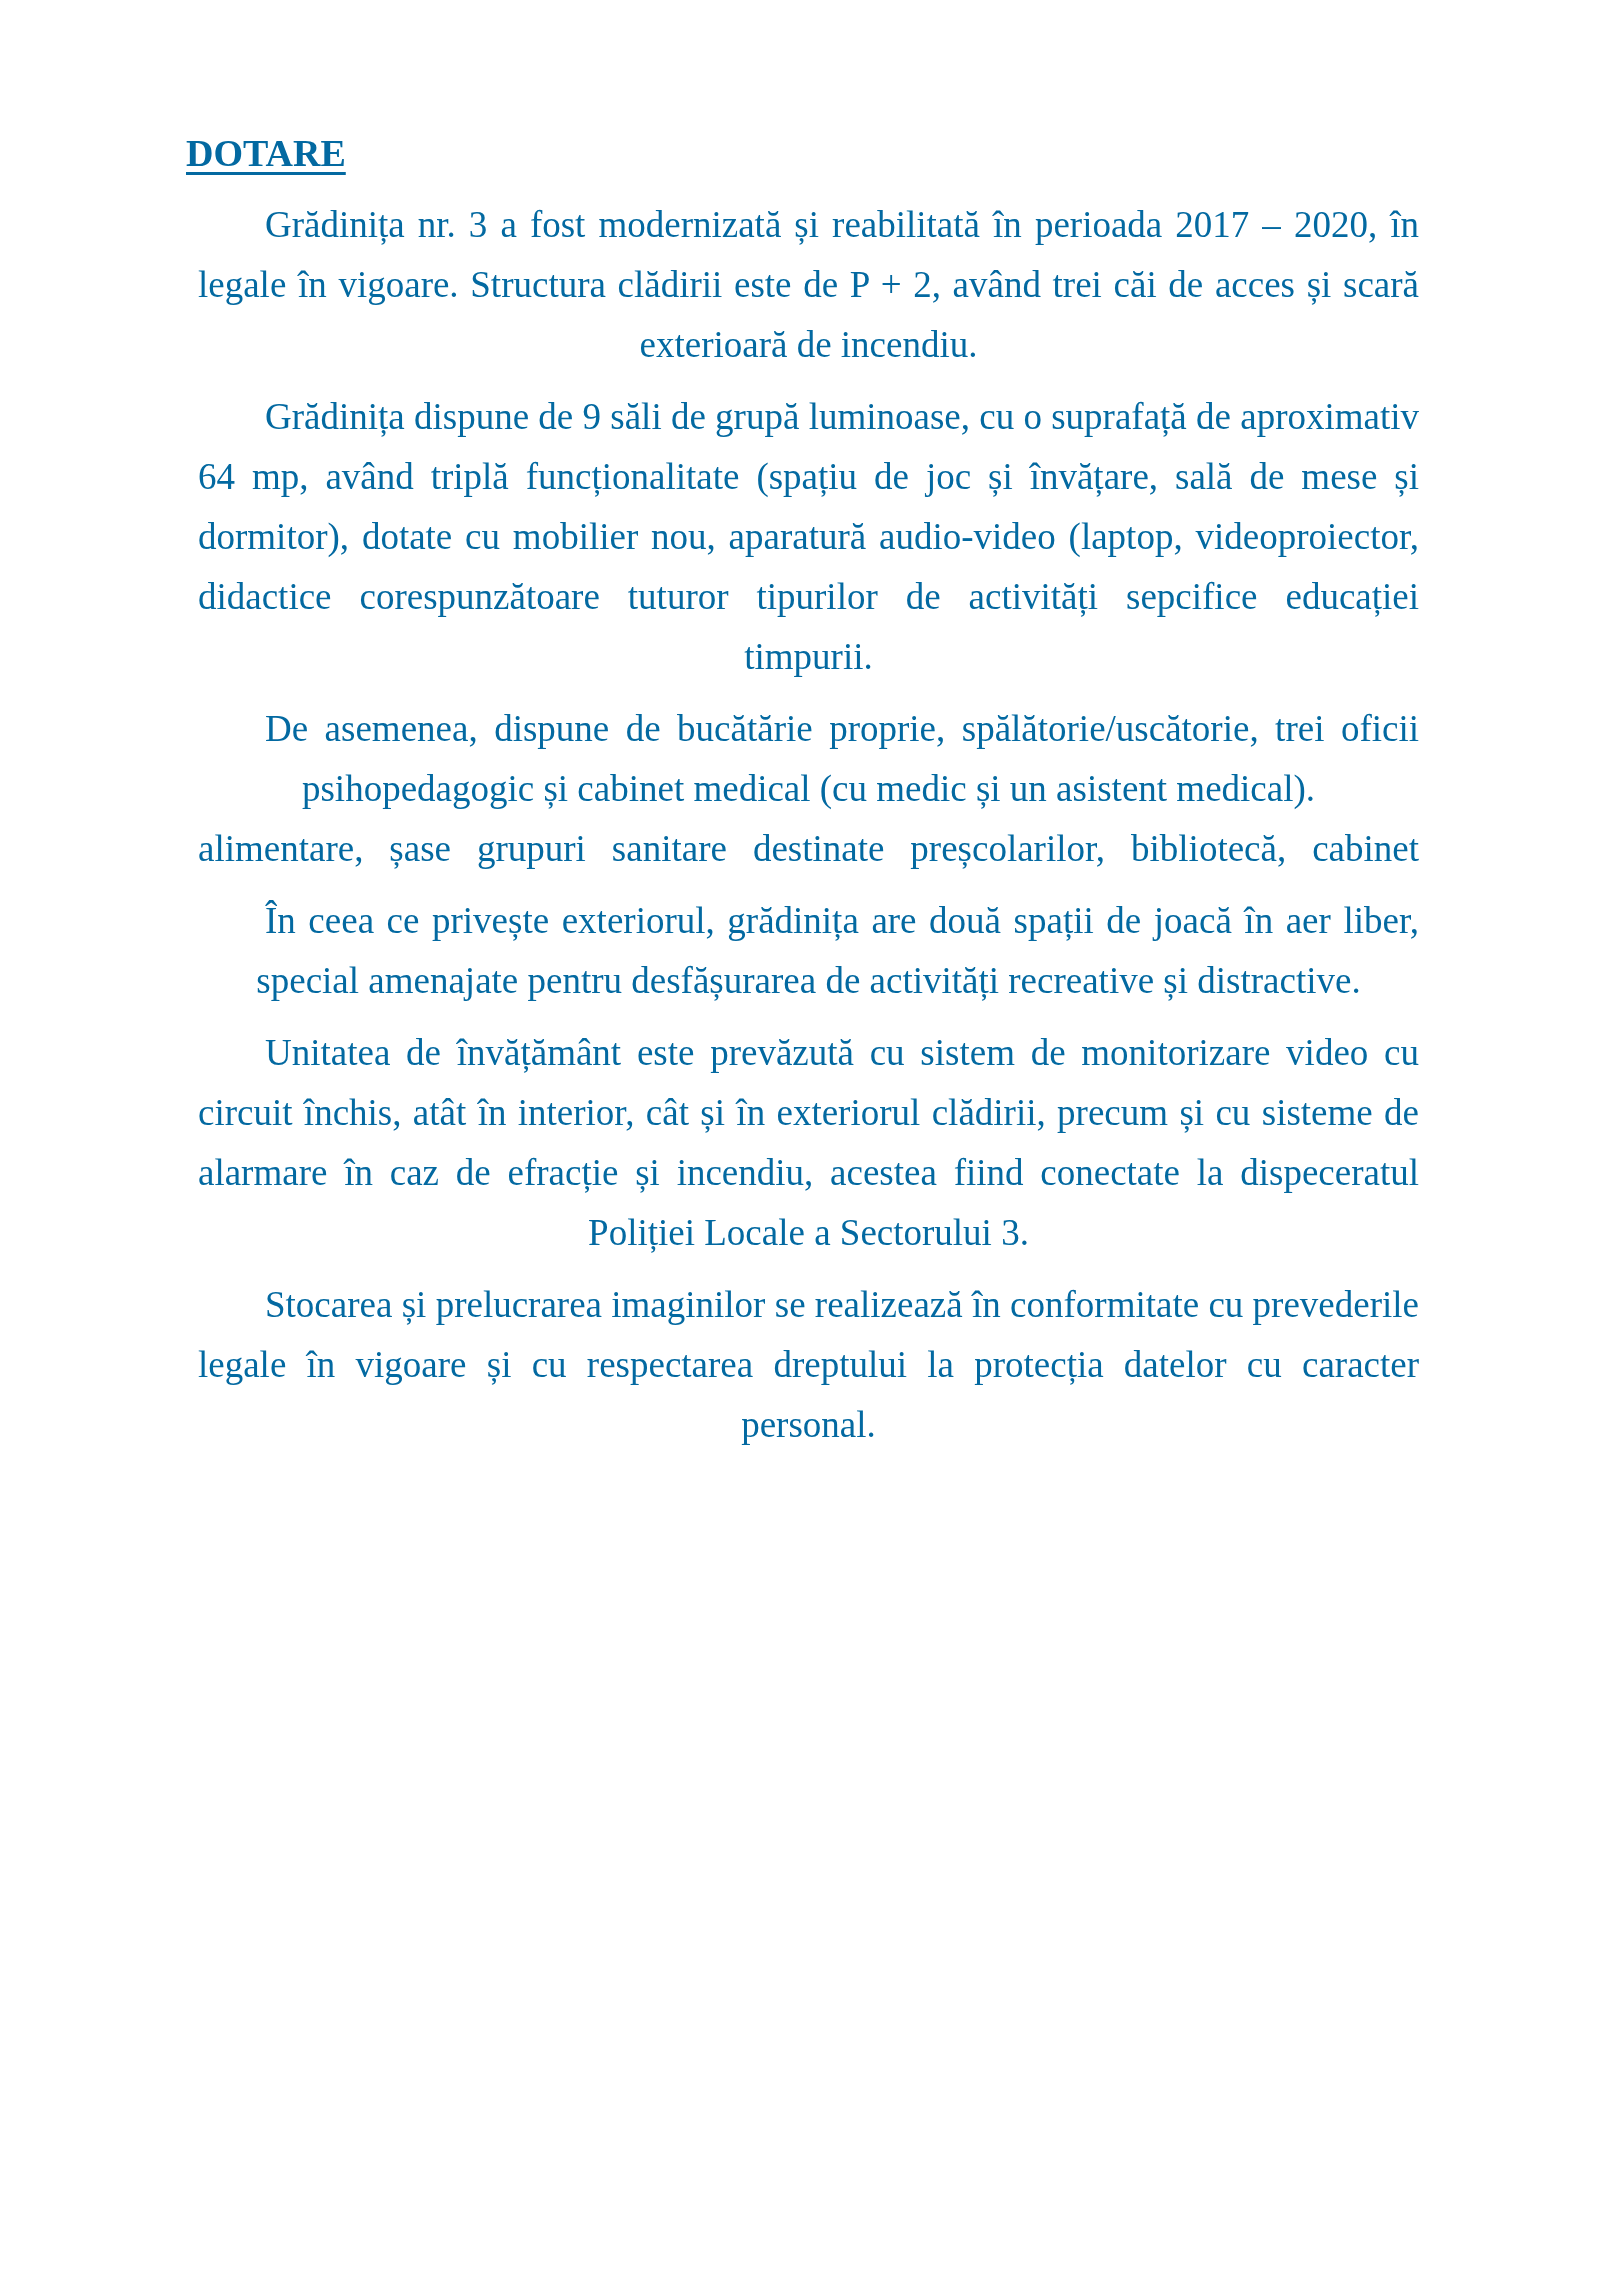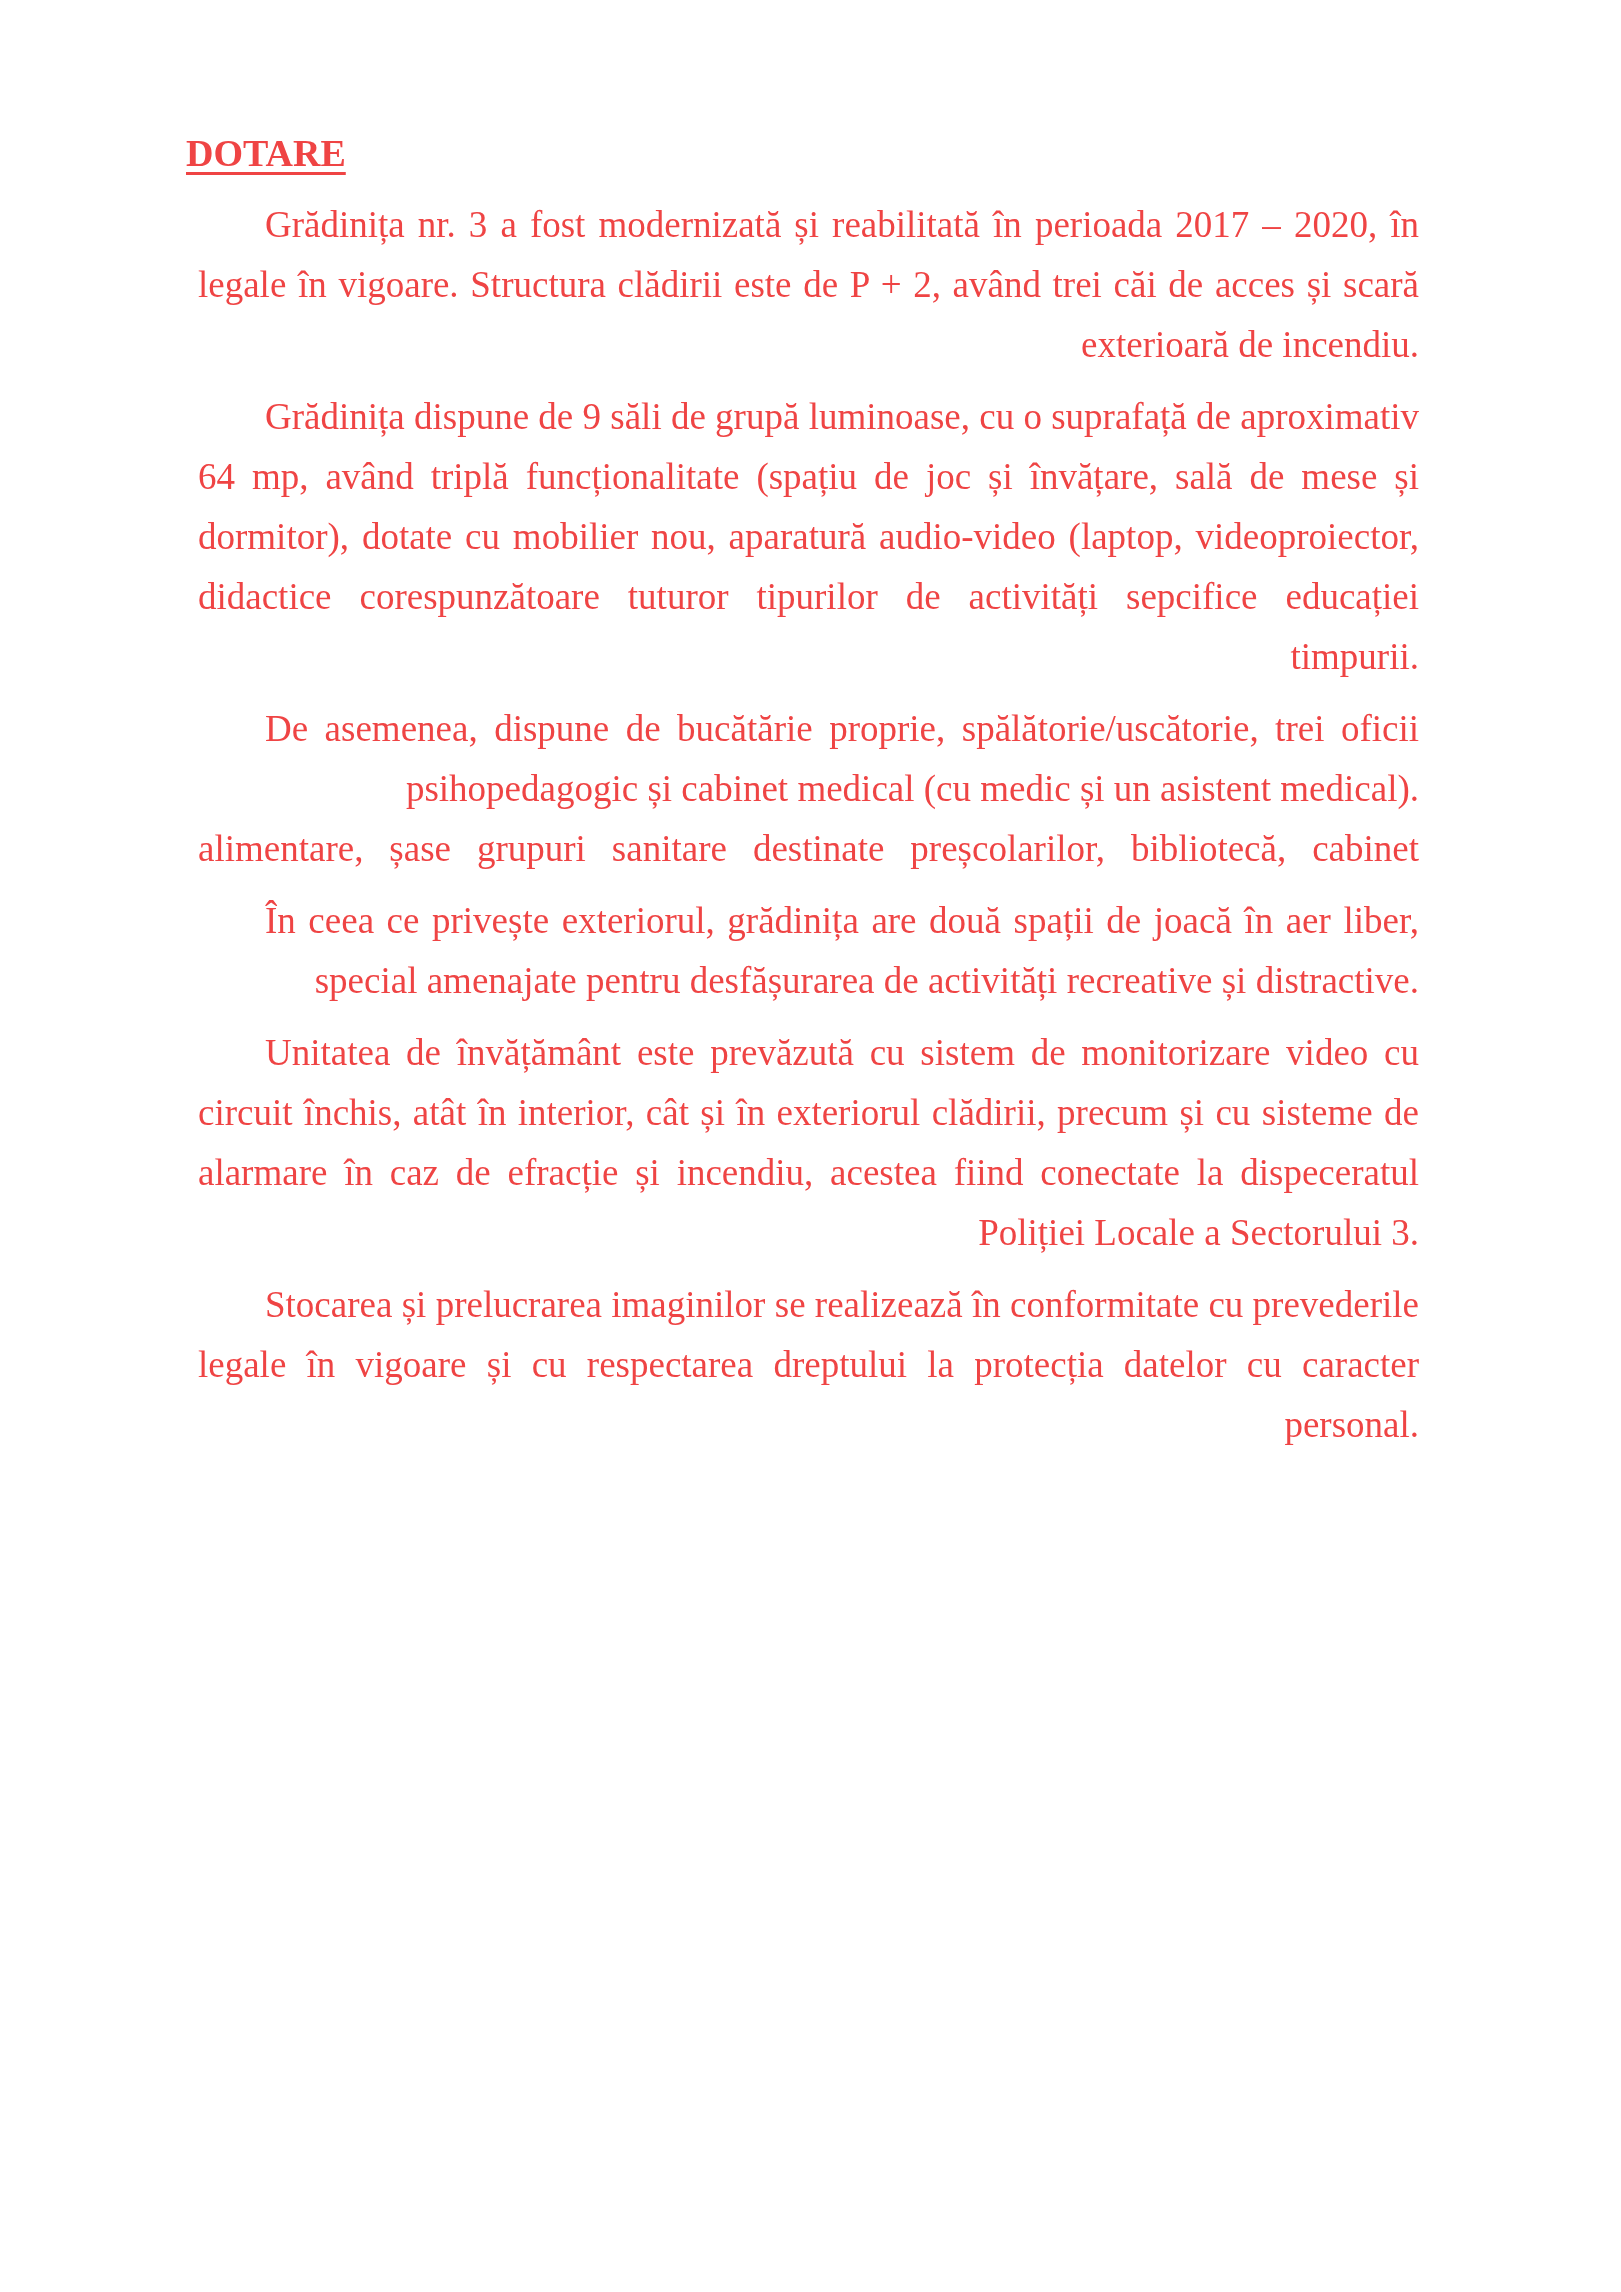--- a/index.html
+++ b/index.html
@@ -6,21 +6,21 @@
     margin: 0;
     padding: 0;
     background: #ffffff;
   }
   .page {
     position: relative;
     width: 1621px;
     height: 2293px;
     background: #ffffff;
     font-family: "Liberation Serif", serif;
-    color: #ef4444;
+    color: #0369a1;
     overflow: hidden;
   }
   .content {
     position: absolute;
     left: 186px;
     top: 123px;
     width: 1245px;
   }
   .title {
     font-size: 38px;
@@ -32,21 +32,21 @@
     text-decoration-thickness: 2.9px;
   }
   .para {
     margin: 12px;
   }
   .line {
     font-size: 37px;
     line-height: 60px;
     height: 60px;
     overflow: hidden;
-    text-align: right;
+    text-align: center;
     white-space: normal;
   }
   .line.just {
     text-align: justify;
     text-align-last: justify;
   }
   .line.first {
     padding-left: 67px;
   }
 </style>

